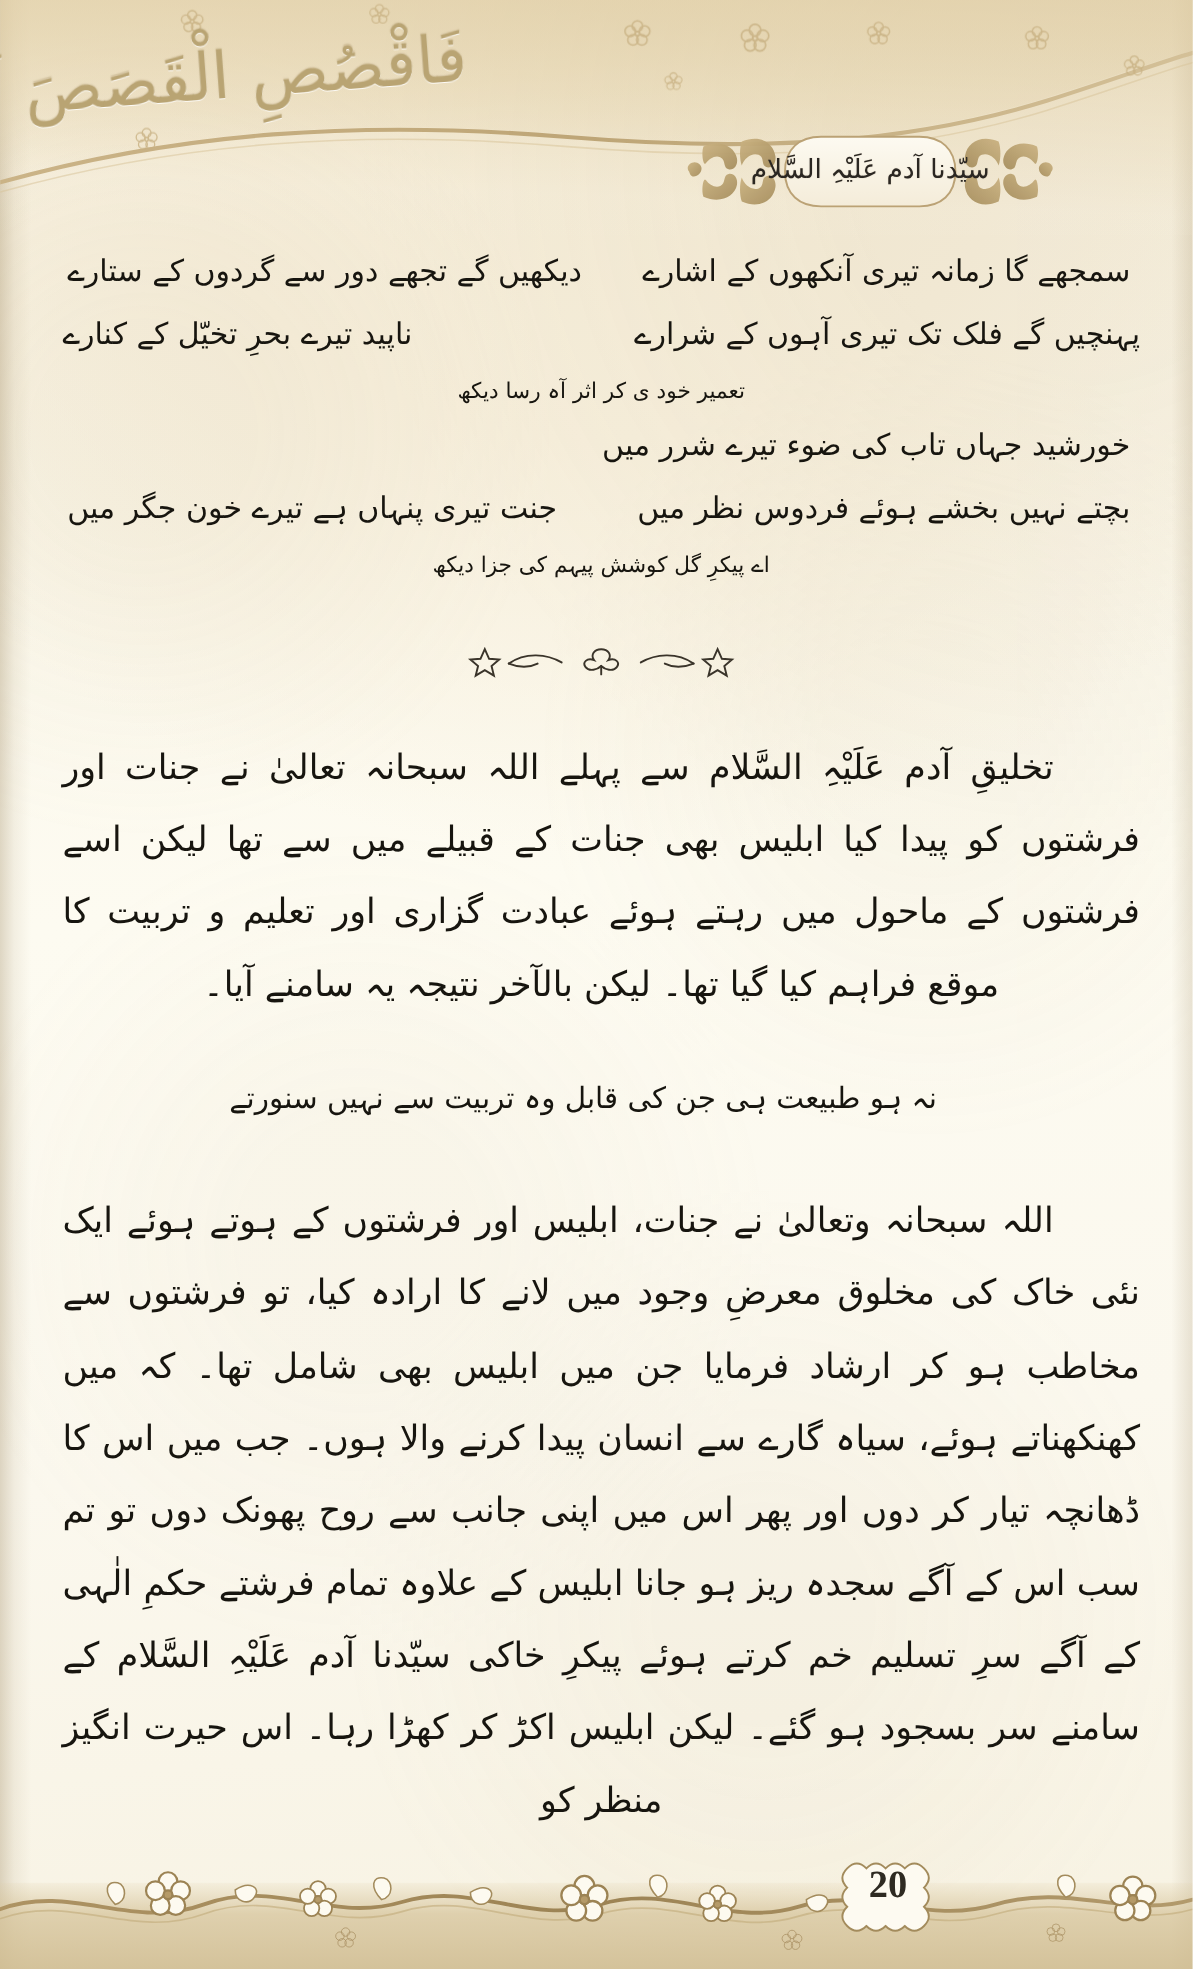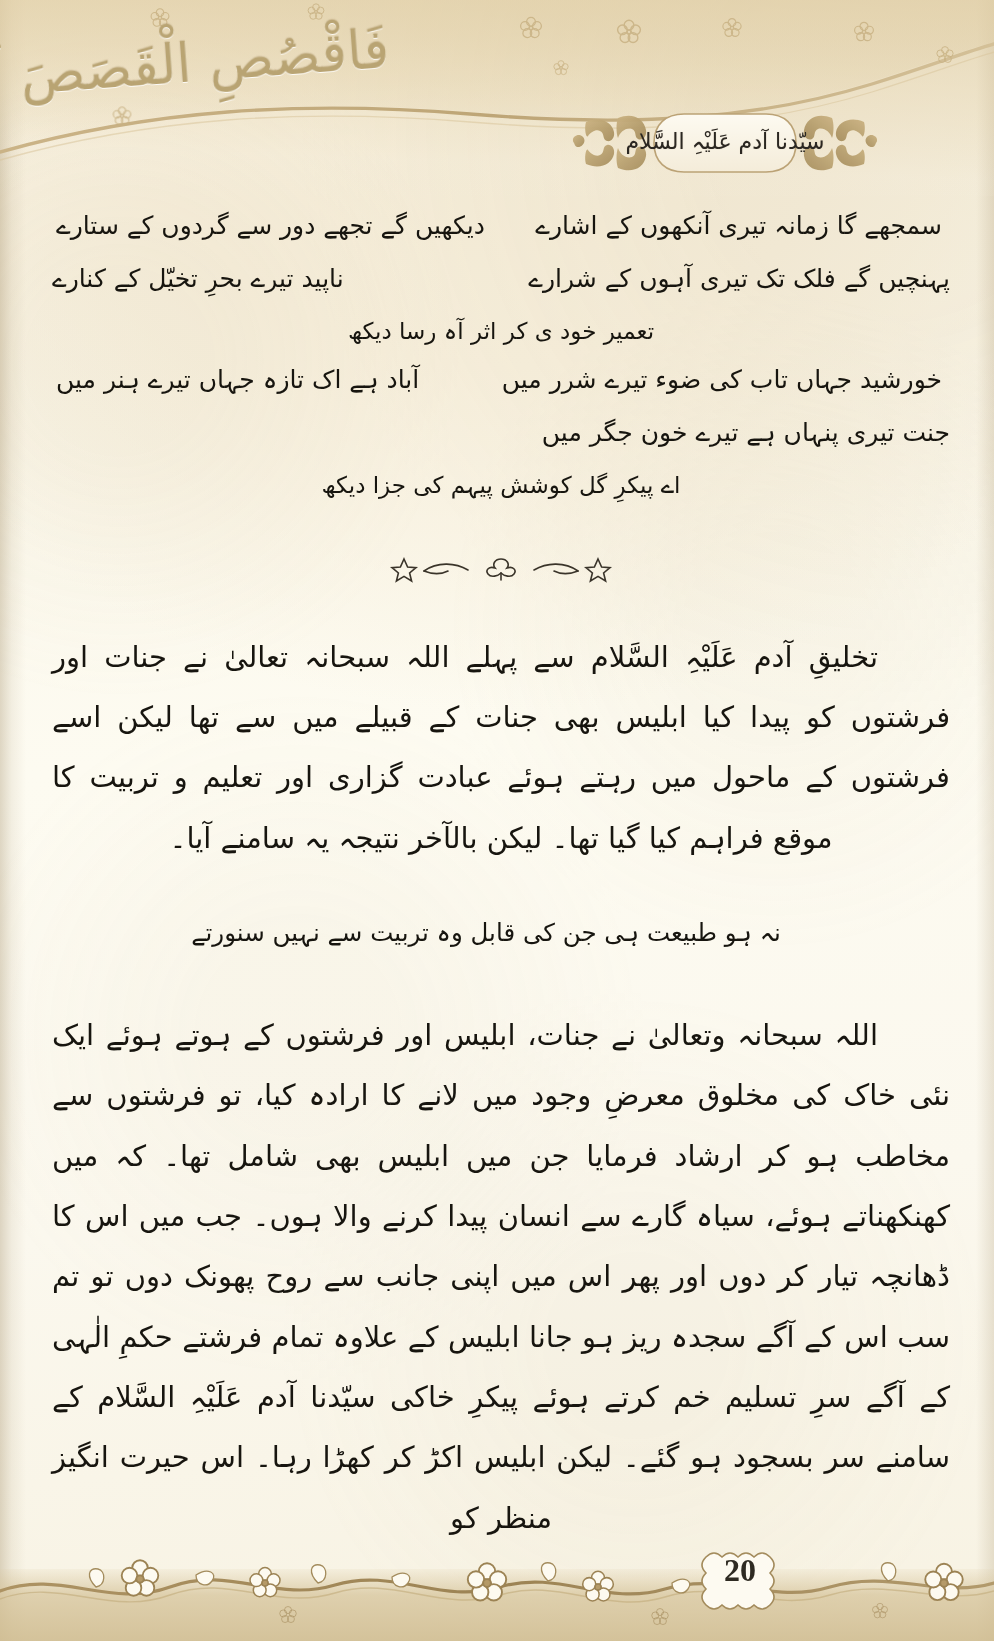--- a/index.html
+++ b/index.html
@@ -133,21 +133,21 @@
     color: #17150f;
     white-space: nowrap;
     font-weight: 500;
     letter-spacing: -0.3px;
   }
   .hemistich.first { flex: 0 0 auto; padding-right: 8px; }
   .hemistich.second { flex: 0 0 auto; padding-left: 4px; }
 
   .single-line {
     text-align: center;
-    font-size: 23px;
+    font-size: 18px;
     line-height: 1.8;
     color: #17150f;
     margin: 10px 0 6px;
     font-weight: 500;
     letter-spacing: -0.3px;
   }
 
   
   .ornament {
     display: flex;
@@ -372,24 +372,24 @@
 
       <div class="couplet">
         <span class="hemistich second">پہنچیں گے فلک تک تیری آہوں کے شرارے</span>
         <span class="hemistich first">ناپید تیرے بحرِ تخیّل کے کنارے</span>
       </div>
 
       <div class="single-line">تعمیر خود ی کر اثر آہ رسا دیکھ</div>
 
       <div class="couplet">
         <span class="hemistich first">خورشید جہاں تاب کی ضوء تیرے شرر میں</span>
-        <span class="hemistich second">آباد ہے اک تازہ جہاں تیرے ہنر میں</span>
       </div>
 
       <div class="couplet">
+        <span class="hemistich first">بچتے نہیں بخشے ہوئے فردوس نظر میں</span>
         <span class="hemistich second">جنت تیری پنہاں ہے تیرے خون جگر میں</span>
       </div>
 
       <div class="single-line">اے پیکرِ گل کوشش پیہم کی جزا دیکھ</div>
     </div>
 
     <div class="ornament">
       <svg width="230" height="30" viewBox="0 0 230 30">
         <g fill="none" stroke="#3a342a" stroke-width="1.6" stroke-linecap="round">
 

